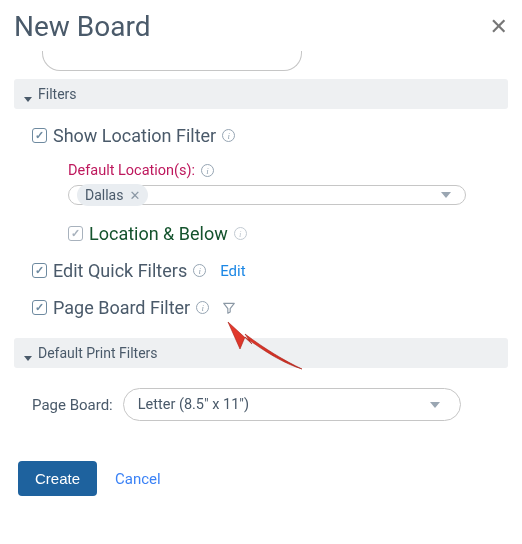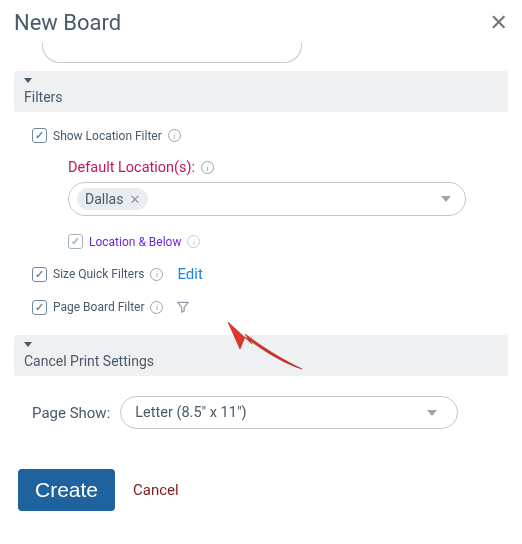--- a/index.html
+++ b/index.html
@@ -13,21 +13,21 @@
       position: relative;
       padding: 10px 14px;
     }
     .header {
       display: flex;
       justify-content: space-between;
       align-items: center;
       margin-bottom: 8px;
     }
     .title {
-      font-size: 22px;
+      font-size: 28px;
       font-weight: 400;
       color: #4a5a6a;
     }
     .close-btn {
       font-size: 22px;
       color: #777;
       cursor: pointer;
       line-height: 1;
     }
     .partial-input {
@@ -38,47 +38,46 @@
       border-top: none;
       border-radius: 0 0 18px 18px;
       background: #fff;
       margin-bottom: 8px;
     }
     .section-header {
       background: #eef0f2;
       padding: 7px 10px;
       border-radius: 3px;
       display: flex;
-      align-items: flex-start;
+      align-items: flex-end;
       gap: 6px;
       font-size: 14px;
       color: #4a5a6a;
       cursor: pointer;
       margin-bottom: 16px;
-      flex-direction: column;
     }
     .caret {
       width: 0; height: 0;
       border-left: 4px solid transparent;
       border-right: 4px solid transparent;
       border-top: 5px solid #4a5a6a;
       display: inline-block;
     }
     .form-block {
       padding: 0 18px;
       margin-bottom: 20px;
     }
     .check-row {
       display: flex;
       align-items: center;
       gap: 6px;
       margin-bottom: 16px;
       color: #4a5a6a;
     }
-    .check-row .label { font-size: 12px; }
+    .check-row .label { font-size: 18px; }
     .checkbox {
       width: 15px;
       height: 15px;
       border: 1.5px solid #6e8aa0;
       border-radius: 3px;
       display: inline-flex;
       align-items: center;
       justify-content: center;
       cursor: pointer;
     }
@@ -107,42 +106,42 @@
     .sub-block { margin-left: 36px; margin-bottom: 18px; }
     .sub-label { font-size: 14.5px; color: #be185d; margin-bottom: 6px; display:flex; align-items:center; gap:6px;}
     .tag-select {
       border: 1px solid #c6c6c6;
       border-radius: 18px;
       padding: 4px 8px;
       display: flex;
       align-items: center;
       justify-content: space-between;
       width: 398px;
-      height: 34px;
+      height: 20px;
       cursor: pointer;
     }
     .tag {
       background: #e9edf1;
       border-radius: 12px;
       padding: 3px 8px;
       font-size: 14px;
       color: #4a5a6a;
       display: inline-flex;
       align-items: center;
       gap: 6px;
     }
     .tag-x { color: #8b98a5; font-size: 13px; cursor:pointer; }
     .select-caret {
       width: 0; height: 0;
       border-left: 5px solid transparent;
       border-right: 5px solid transparent;
       border-top: 6px solid #9aa6b2;
       margin-right: 6px;
     }
-    .muted-row { color: #6d28d9; }
+    .muted-row { color: #14532d; }
     .muted-row .checkbox { border-color:#a8b2bd; }
     .muted-row .checkbox.checked::after { color:#a8b2bd;}
     .muted-row .info-icon { border-color:#c2cad2; color:#c2cad2;}
     .link { color: #1b87e5; font-size: 15px; cursor:pointer; margin-left:8px;}
     .filter-icon {
       width: 16px; height: 16px;
       display:inline-flex; align-items:center; justify-content:center;
       margin-left:6px;
     }
     .filter-icon svg { width:14px; height:14px; }
@@ -172,24 +171,24 @@
       align-items:center;
       gap: 18px;
       padding: 0 4px;
     }
     .create-btn {
       background:#1e629e;
       color:#fff;
       border:none;
       border-radius:4px;
       padding:9px 17px;
-      font-size:21px;
+      font-size:15px;
       cursor:pointer;
     }
-    .cancel-link { color:#7f1d1d; font-size:15px; cursor:pointer;}
+    .cancel-link { color:#3b82f6; font-size:15px; cursor:pointer;}
     
     .arrow-annot {
       position:absolute;
       left: 220px;
       top: 319px;
       width: 90px;
       height: 55px;
       pointer-events:none;
     }
   </style>
@@ -230,44 +229,44 @@
   </div>
 
   <div class="check-row muted-row" style="margin-left:36px;">
     <span class="checkbox checked"></span>
     <span class="label">Location &amp; Below</span>
     <span class="info-icon"></span>
   </div>
 
   <div class="check-row">
     <span class="checkbox checked"></span>
-    <span class="label">Size Quick Filters</span>
+    <span class="label">Edit Quick Filters</span>
     <span class="info-icon"></span>
     <span class="link">Edit</span>
   </div>
 
   <div class="check-row" style="margin-bottom:4px;">
     <span class="checkbox checked"></span>
     <span class="label">Page Board Filter</span>
     <span class="info-icon"></span>
     <span class="filter-icon">
       <svg viewBox="0 0 24 24" fill="none" stroke="#8b98a5" stroke-width="2" stroke-linejoin="round">
         <path d="M3 4h18l-7 9v6l-4 2v-8L3 4z"></path>
       </svg>
     </span>
   </div>
 </div>
 
 <div class="section-header">
   <span class="caret"></span>
-  <span>Cancel Print Settings</span>
+  <span>Default Print Filters</span>
 </div>
 
 <div class="page-size-row">
-  <span class="lbl">Page Show:</span>
+  <span class="lbl">Page Board:</span>
   <div class="dropdown">
     <span>Letter (8.5" x 11")</span>
     <span class="select-caret"></span>
   </div>
 </div>
 
 <div class="footer">
   <button class="create-btn">Create</button>
   <span class="cancel-link">Cancel</span>
 </div>

